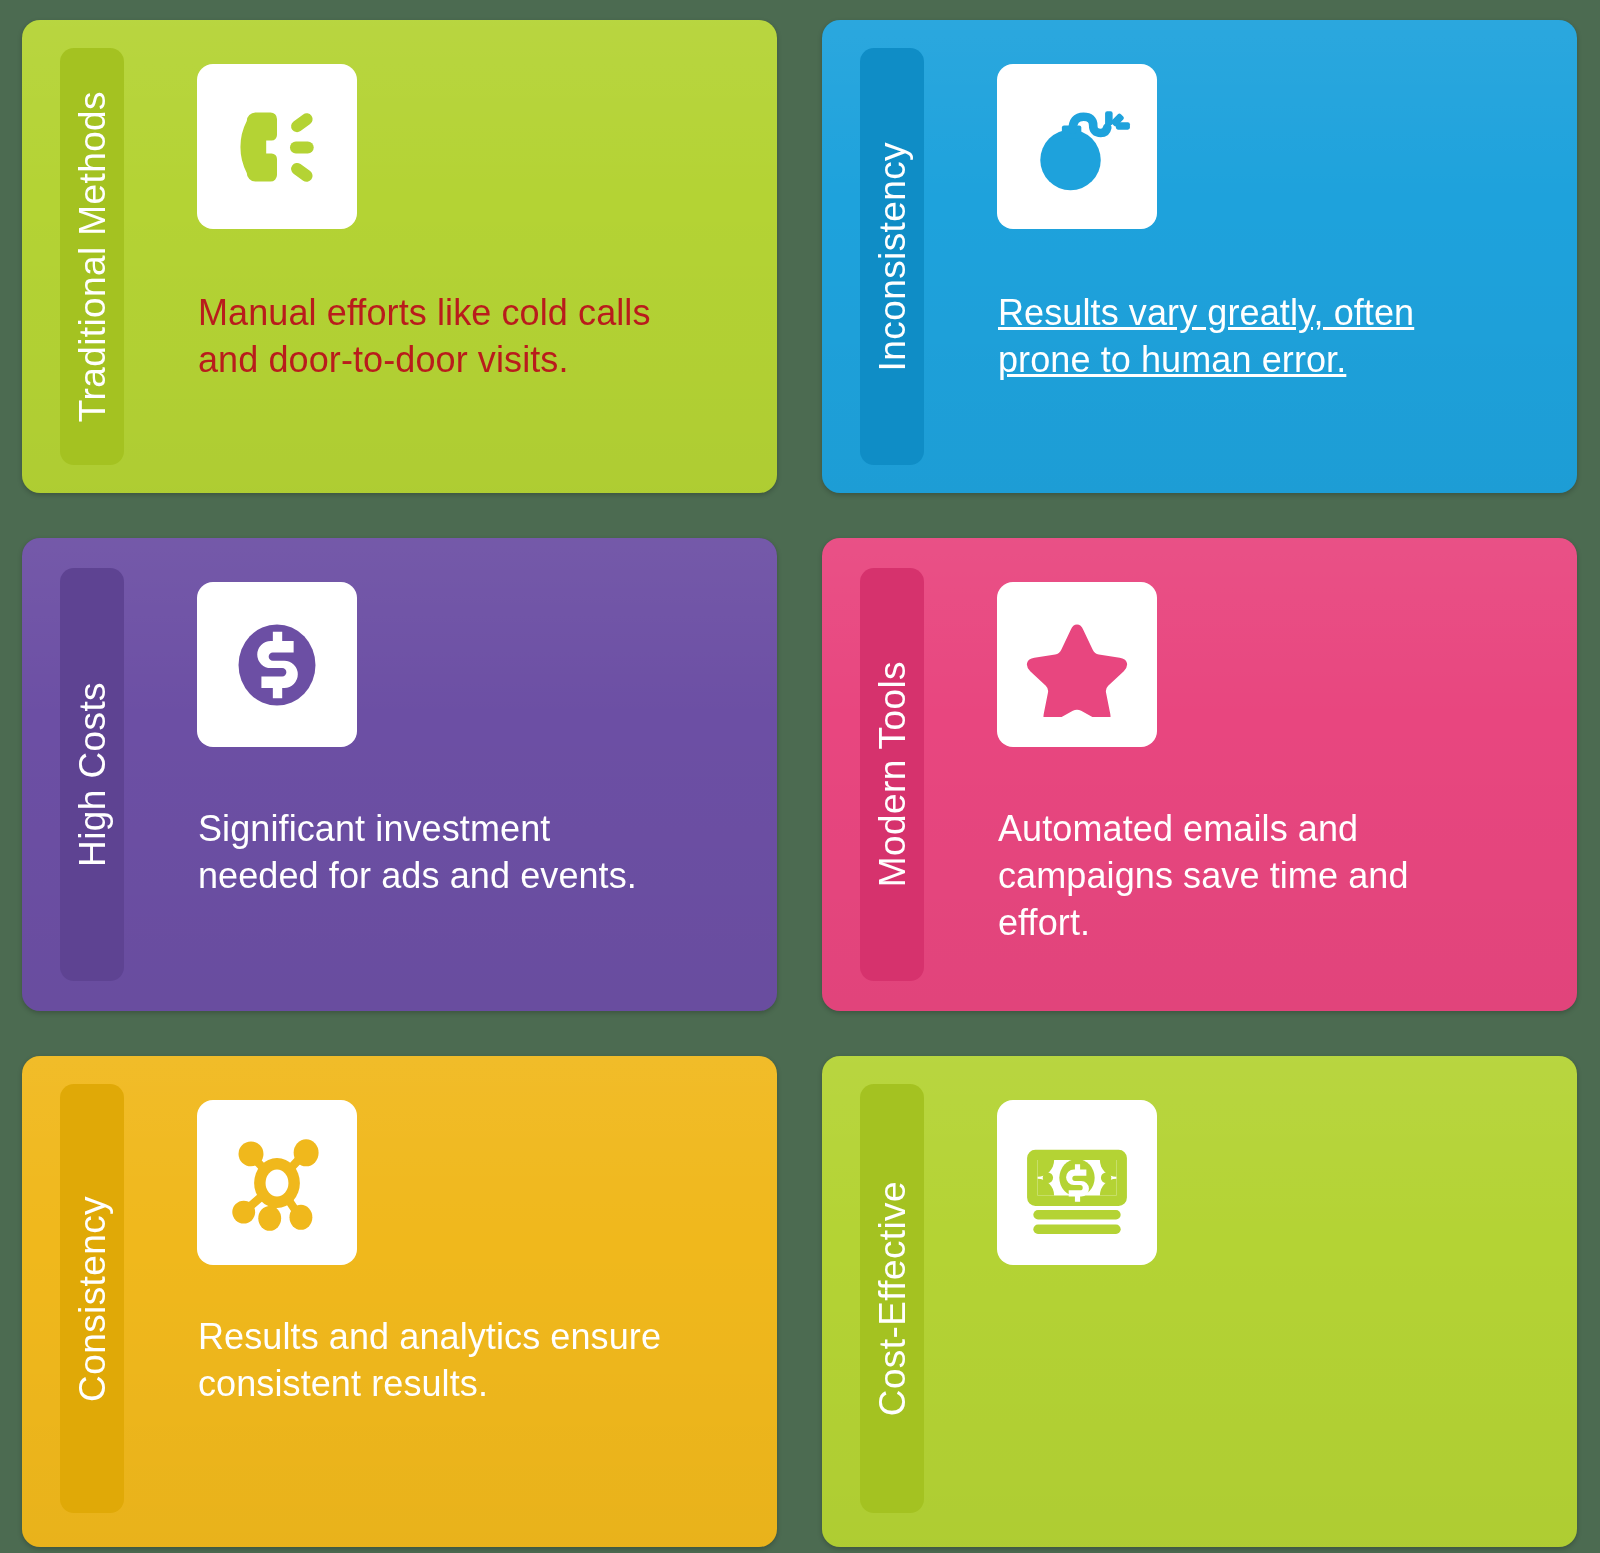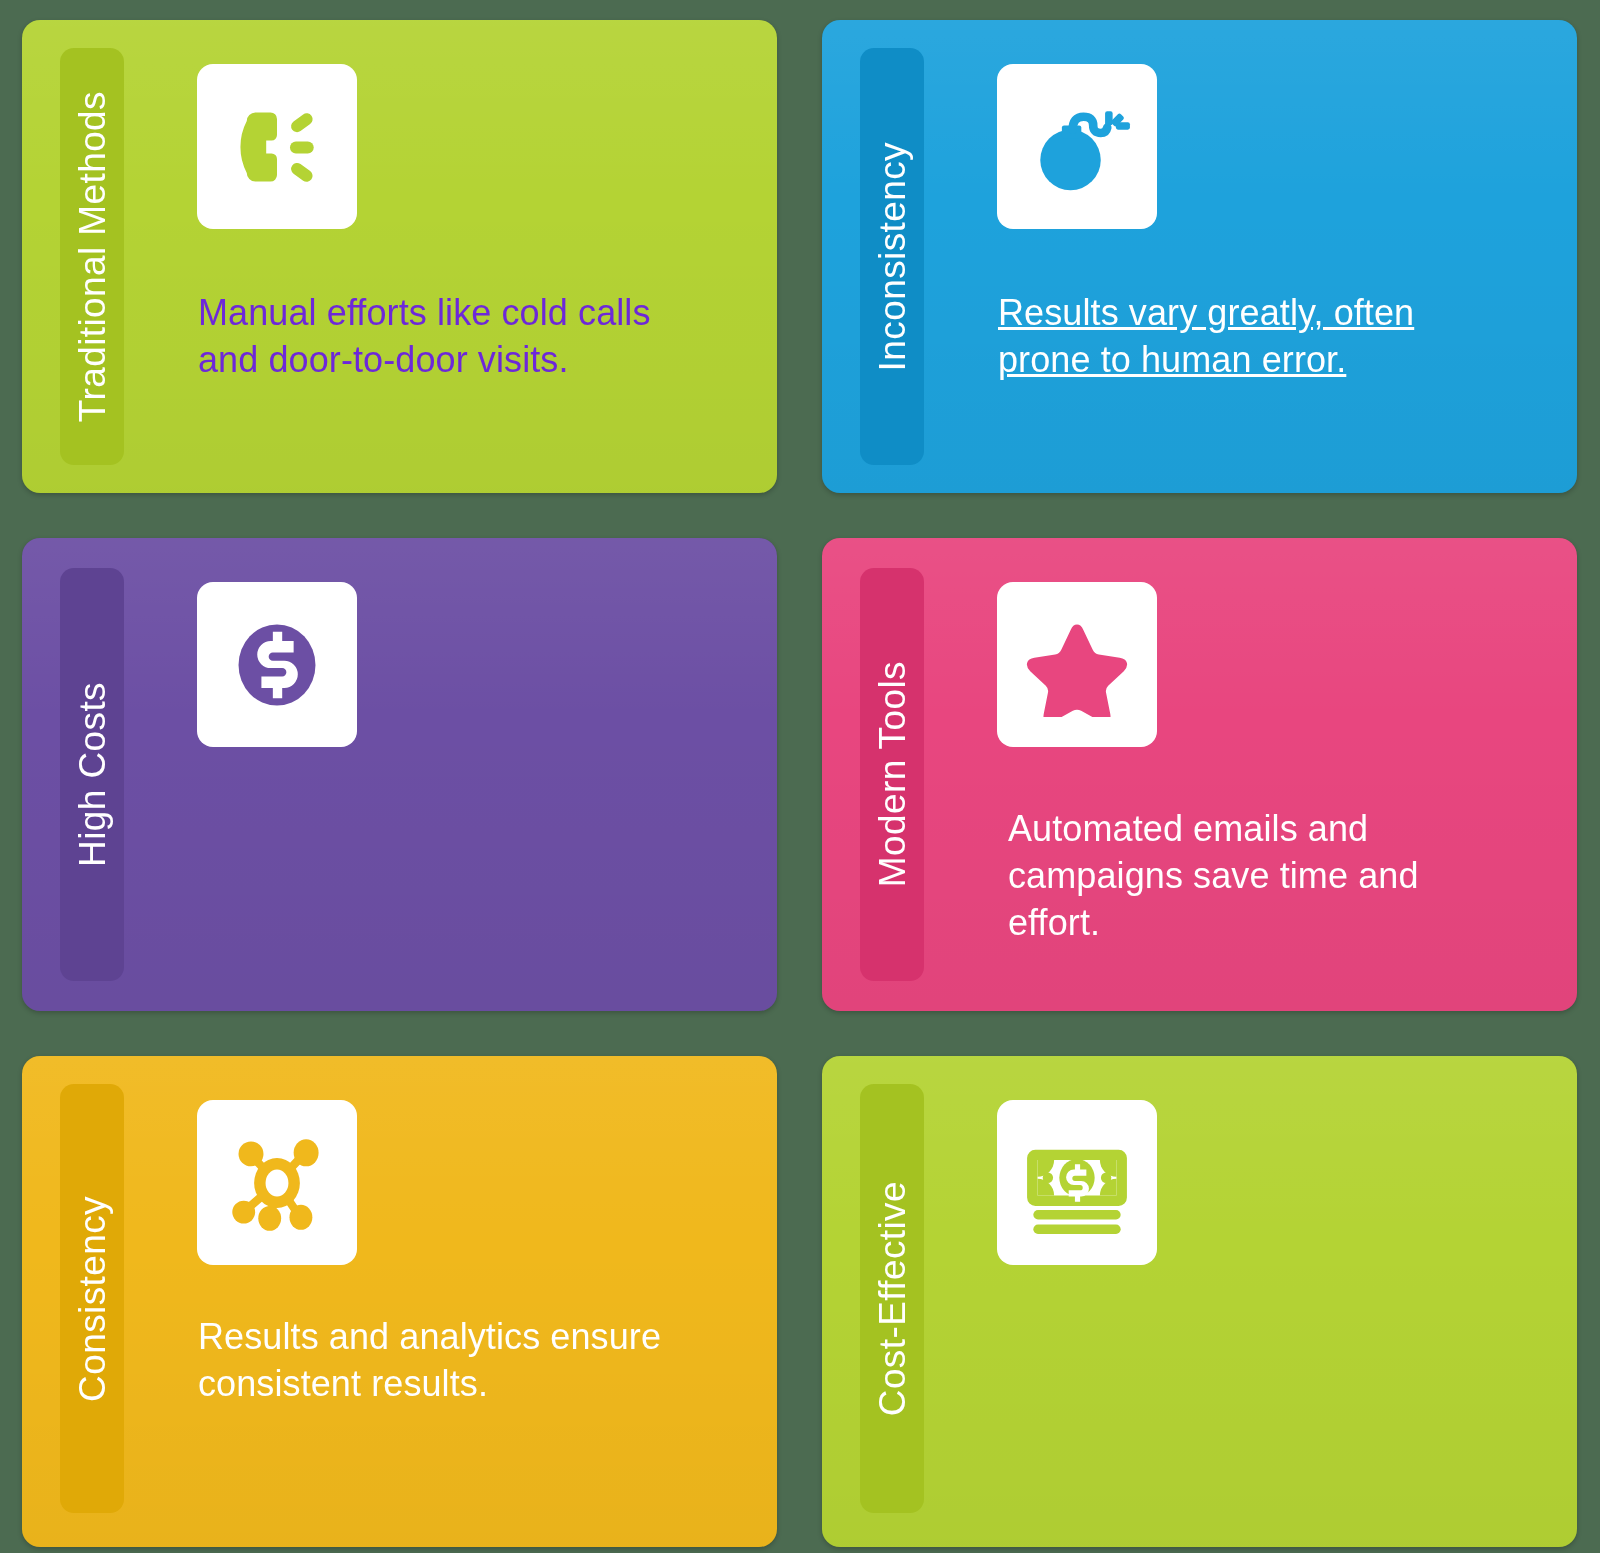--- a/index.html
+++ b/index.html
@@ -118,21 +118,21 @@
         <svg width="108" height="108" viewBox="0 0 100 100">
           <g fill="#b4d334">
             <path d="M22 26 a8 8 0 0 1 8-8 h14 a6 6 0 0 1 6 6 v15 a5 5 0 0 1 -5 5 h-5 v12 h5 a5 5 0 0 1 5 5 v15 a6 6 0 0 1 -6 6 h-14 a8 8 0 0 1 -8 -8 a52 52 0 0 1 0 -48 z"></path>
             <rect x="62" y="45" width="22" height="11" rx="5.5"></rect>
             <rect x="62" y="22" width="22" height="11" rx="5.5" transform="rotate(-36 73 27.5)"></rect>
             <rect x="62" y="68" width="22" height="11" rx="5.5" transform="rotate(36 73 73.5)"></rect>
           </g>
         </svg>
       </span>
     </div>
-    <div class="body-text" style="color: #6d28d9;">Manual efforts like cold calls and door-to-door visits.</div>
+    <div class="body-text" style="color: #b91c1c;">Manual efforts like cold calls and door-to-door visits.</div>
   </div>
 
   <div class="card card-2" style="background: rgb(30, 162, 220);">
     <div class="tab" style="background: rgb(15, 141, 198);">
       <span class="tab-label" style="color: rgb(255, 255, 255);">Inconsistency</span>
     </div>
     <div class="iconbox" style="background: rgb(255, 255, 255);">
       <span>
         <svg width="108" height="108" viewBox="0 0 100 100">
           <g fill="#1ea2dc">
@@ -154,35 +154,36 @@
       <span class="tab-label" style="color: rgb(255, 255, 255);">High Costs</span>
     </div>
     <div class="iconbox" style="background: rgb(255, 255, 255);">
       <span>
         <svg width="104" height="104" viewBox="0 0 100 100">
           <ellipse cx="50" cy="50" rx="37" ry="39" fill="#6c4fa4"></ellipse>
           <path d="M46 18 h9 v9 h11 v11 h-20 a4 4 0 0 0 0 8 h11 a13 13 0 0 1 0 26 h-2 v10 h-9 v-10 h-11 v-11 h20 a4 4 0 0 0 0 -8 h-11 a13 13 0 0 1 0 -26 h2 z" fill="#ffffff"></path>
         </svg>
       </span>
     </div>
+    <div class="body-text" style="color: rgb(255, 255, 255);">Significant investment needed for ads and events.</div>
   </div>
 
   <div class="card card-4" style="background: rgb(232, 70, 127);">
     <div class="tab" style="background: rgb(214, 50, 109);">
       <span class="tab-label" style="color: rgb(255, 255, 255);">Modern Tools</span>
     </div>
     <div class="iconbox" style="background: rgb(255, 255, 255);">
       <span>
         <svg width="104" height="104" viewBox="0 0 100 100">
           <path d="M50 11
                    q4 0 6 5 l9 19 q2 4 6 5 l20 3 q6 1 7 5 q1 4 -3 8 l-15 14 q-3 3 -2 7 l4 20 q1 6 -2 8 q-3 2 -8 -1 l-18 -10 q-4 -2 -8 0 l-18 10 q-5 3 -8 1 q-3 -2 -2 -8 l4 -20 q1 -4 -2 -7 l-15 -14 q-4 -4 -3 -8 q1 -4 7 -5 l20 -3 q4 -1 6 -5 l9 -19 q2 -5 6 -5 z" fill="#e8467f"></path>
         </svg>
       </span>
     </div>
-    <div class="body-text" style="color: rgb(255, 255, 255); margin-left: 10px;">Automated emails and campaigns save time and effort.</div>
+    <div class="body-text" style="color: rgb(255, 255, 255);">Automated emails and campaigns save time and effort.</div>
   </div>
 
   <div class="card card-5" style="background: rgb(240, 184, 28);">
     <div class="tab" style="background: rgb(224, 169, 7);">
       <span class="tab-label" style="color: rgb(255, 255, 255);">Consistency</span>
     </div>
     <div class="iconbox" style="background: rgb(255, 255, 255);">
       <span>
         <svg width="104" height="104" viewBox="0 0 100 100">
           <g stroke="#f0b81c" stroke-width="8" stroke-linecap="round">

